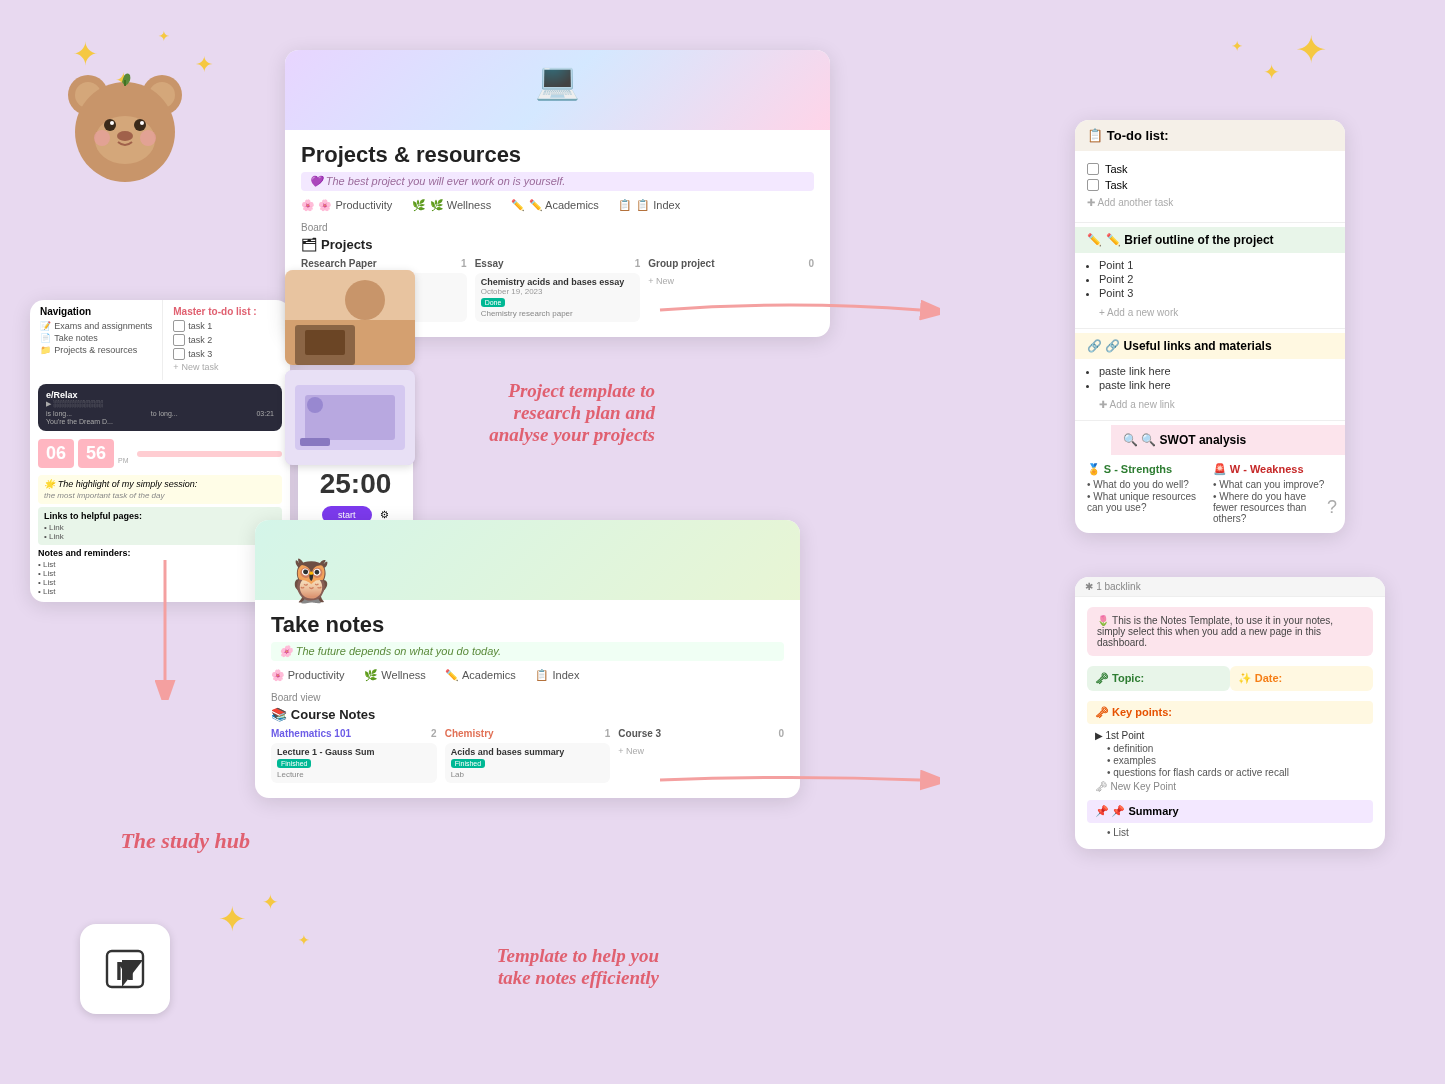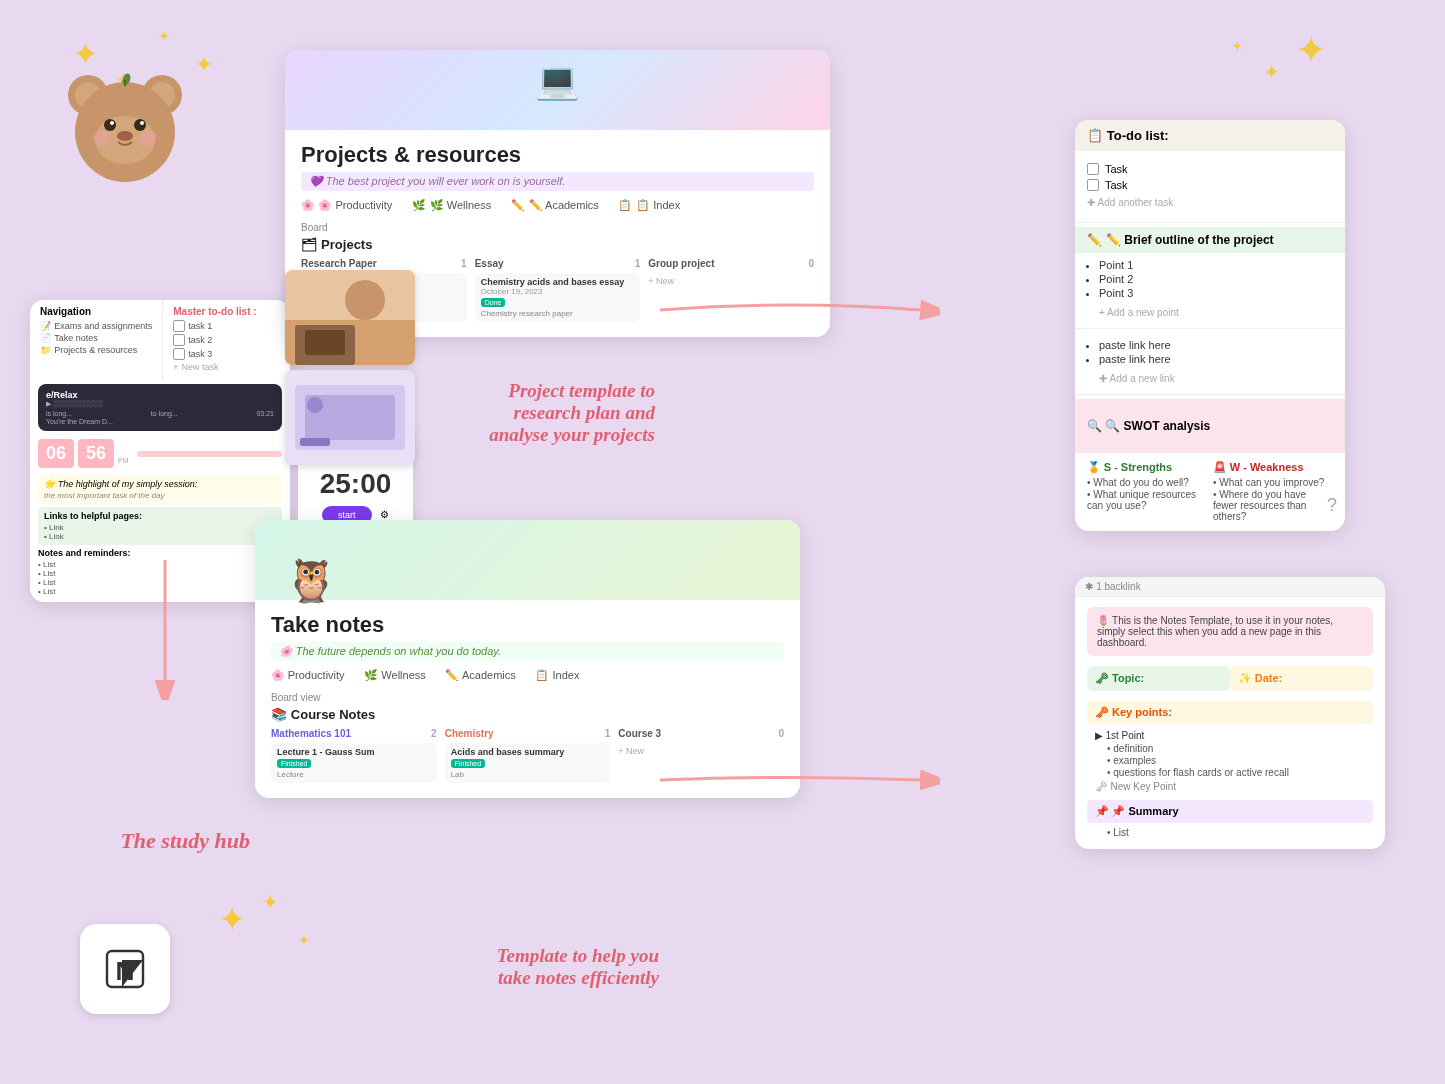--- a/index.html
+++ b/index.html
@@ -365,23 +365,24 @@
 
     .useful-links-header {
       background: #fff8e1;
       padding: 6px 12px;
       font-weight: bold;
       font-size: 12px;
     }
 
     .swot-header {
       background: #fce4ec;
-      padding: 20px 12px;
+      padding: 8px 12px;
       font-weight: bold;
       font-size: 12px;
+      margin-left: 36px;
     }
 
     .swot-grid {
       display: grid;
       grid-template-columns: 1fr 1fr;
       gap: 6px;
       padding: 8px 12px;
     }
 
     .swot-cell { font-size: 10px; }
@@ -724,24 +725,27 @@
 
   <div class="outline-header">
     <span>✏️</span> 
       <span>✏️ Brief outline of the project</span>
   </div>
   <ul class="bullet-list">
     <li>Point 1</li>
     <li>Point 2</li>
     <li>Point 3</li>
   </ul>
-  <div class="add-point">+ Add a new point</div>
+  <div class="add-point">+ Add a new work</div>
 
   <div class="divider"></div>
 
+  <div class="useful-links-header">
+    🔗 <span>🔗 Useful links and materials</span>
+  </div>
   <ul class="bullet-list">
     <li>paste link here</li>
     <li>paste link here</li>
   </ul>
   <div style="font-size:10px;color:#aaa;padding:2px 12px 6px 24px;">✚ Add a new link</div>
 
   <div class="divider"></div>
 
   <div class="swot-header">
     🔍 <span>🔍 SWOT analysis</span>

